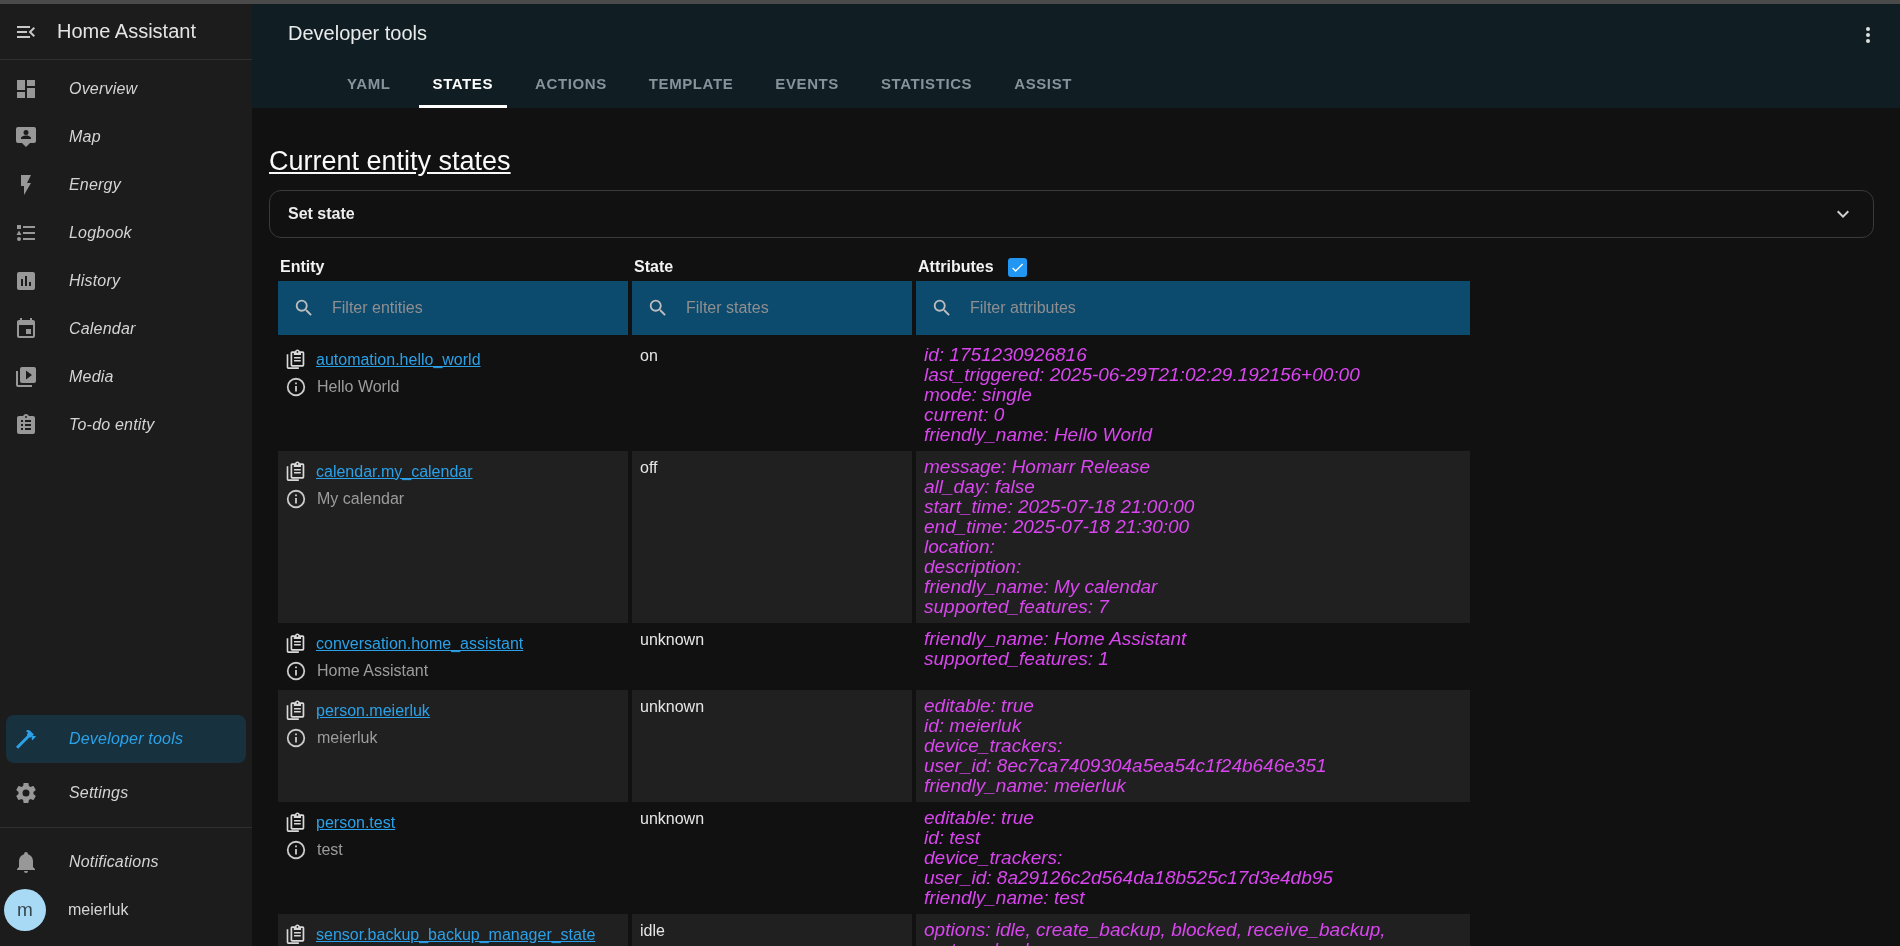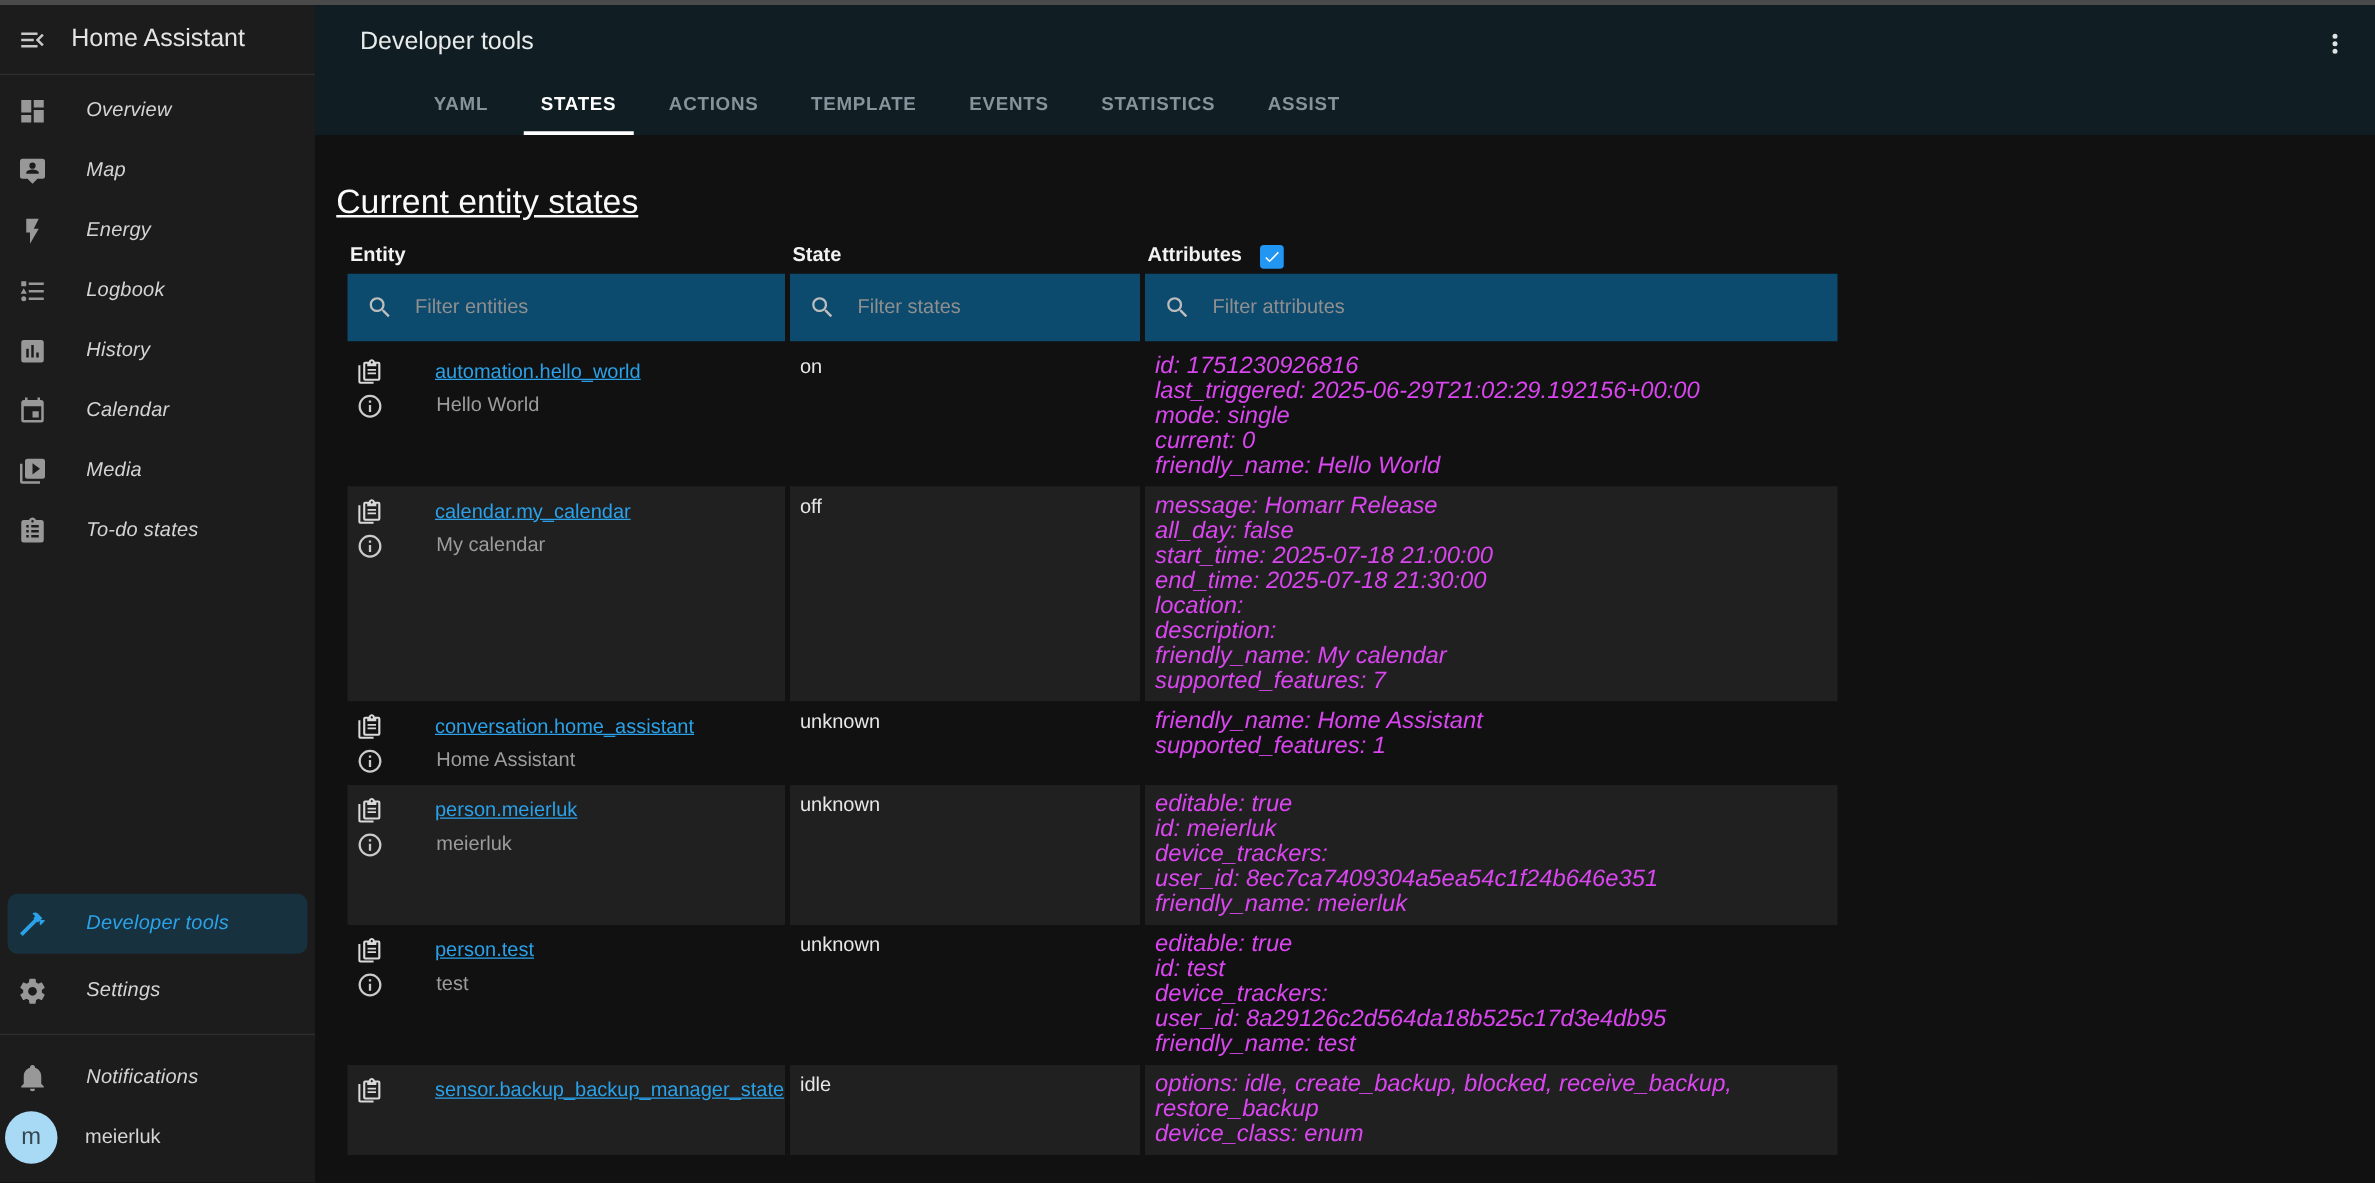--- a/index.html
+++ b/index.html
@@ -64,21 +64,21 @@
   .fbox .mag { width:22px; height:22px; margin-left:15px; flex:none; }
   .fbox .mag svg { fill:#bdbdbd; width:22px; height:22px; }
   .fbox input { background:transparent; border:none; outline:none; margin-left:15px; width:75%;
                 color:#e0e0e0; font-size:16px; font-family:"Liberation Sans", sans-serif; }
   .fbox input::placeholder { color:#8f8f8f; }
   .rows { margin-top:4px; }
   .row { cursor:default; }
   .row .cell { background:transparent; }
   .row.alt .cell { background:#202020; }
   .cell.entity { padding:7px 0 6px 6px; min-height:67px; }
-  .erow { display:flex; align-items:center; height:27px;gap:32px; }
+  .erow { display:flex; align-items:center; height:27px; }
   .erow .cp { width:23px; height:23px; flex:none; cursor:pointer; }
   .erow .cp svg { fill:#d9d9d9; width:23px; height:23px; }
   .erow .inf { width:22px; height:22px; flex:none; margin-left:1px; cursor:pointer; }
   .erow .inf svg { fill:#cbcbcb; width:22px; height:22px; }
   .erow a { margin-left:9px; color:#2aa1e8; font-size:16px; text-decoration:underline; cursor:pointer; }
   .erow .name { margin-left:10px; color:#9c9c9c; font-size:16px; }
   .cell.state { padding:8px 0 0 8px; font-size:16px; color:#e6e6e6; }
   .cell.attrs { padding:6px 0 6px 8px; font-size:19px; line-height:20px; color:#d946ef; white-space:pre-line;font-style:italic; }
 </style>
 </head>
@@ -136,21 +136,21 @@
     <div class="sb-item">
       <span class="ic"><svg viewBox="0 0 24 24">
             <path fill-rule="evenodd" d="M4,6H2V20A2,2 0 0,0 4,22H18V20H4V6M20,2H8A2,2 0 0,0 6,4V16A2,2 0 0,0 8,18H20A2,2 0 0,0 22,16V4A2,2 0 0,0 20,2M12,14.5V5.5L18,10L12,14.5Z"></path>
           </svg></span>
       <span class="lbl">Media</span>
     </div>
     <div class="sb-item">
       <span class="ic"><svg viewBox="0 0 24 24">
             <path fill-rule="evenodd" d="M19,3H14.82C14.4,1.84 13.3,1 12,1C10.7,1 9.6,1.84 9.18,3H5A2,2 0 0,0 3,5V19A2,2 0 0,0 5,21H19A2,2 0 0,0 21,19V5A2,2 0 0,0 19,3M12,3A1,1 0 0,1 13,4A1,1 0 0,1 12,5A1,1 0 0,1 11,4A1,1 0 0,1 12,3M7,7H9V9H7V7M7,11H9V13H7V11M7,15H9V17H7V15M17,17H11V15H17V17M17,13H11V11H17V13M17,9H11V7H17V9Z"></path>
           </svg></span>
-      <span class="lbl">To-do states</span>
+      <span class="lbl">To-do entity</span>
     </div>
   </nav>
 
   <div class="sb-bottom">
     <div class="sb-item selected">
       <span class="ic"><svg viewBox="0 0 24 24">
             <path d="M2,19.63L13.43,8.2L12.72,7.5L14.14,6.07L12,3.89C13.2,2.7 15.09,2.7 16.27,3.89L19.87,7.5L18.45,8.91H21.29L22,9.62L18.45,13.21L17.74,12.5V9.62L16.27,11.04L15.56,10.33L4.13,21.76L2,19.63Z"></path>
           </svg></span>
       <span class="lbl">Developer tools</span>
     </div>
@@ -188,20 +188,28 @@
     <div class="tab">TEMPLATE</div>
     <div class="tab">EVENTS</div>
     <div class="tab">STATISTICS</div>
     <div class="tab">ASSIST</div>
   </nav>
 </header>
 
 <main class="content">
   <h1 class="page-heading">Current entity states</h1>
 
+  <div class="set-state">
+    <span class="lbl">Set state</span>
+    <span class="chev">
+      <svg viewBox="0 0 24 24">
+          <path d="M7.41,8.58L12,13.17L16.59,8.58L18,10L12,16L6,10L7.41,8.58Z"></path>
+        </svg>
+    </span>
+  </div>
 
   <div class="etable">
     <div class="grid3 thead">
       <div class="th">Entity</div>
       <div class="th">State</div>
       <div class="th th-attr">
         <span>Attributes</span>
         <span class="checkbox">
           <svg viewBox="0 0 24 24">
               <path d="M21,7L9,19L3.5,13.5L4.91,12.09L9,16.17L19.59,5.59L21,7Z"></path>

